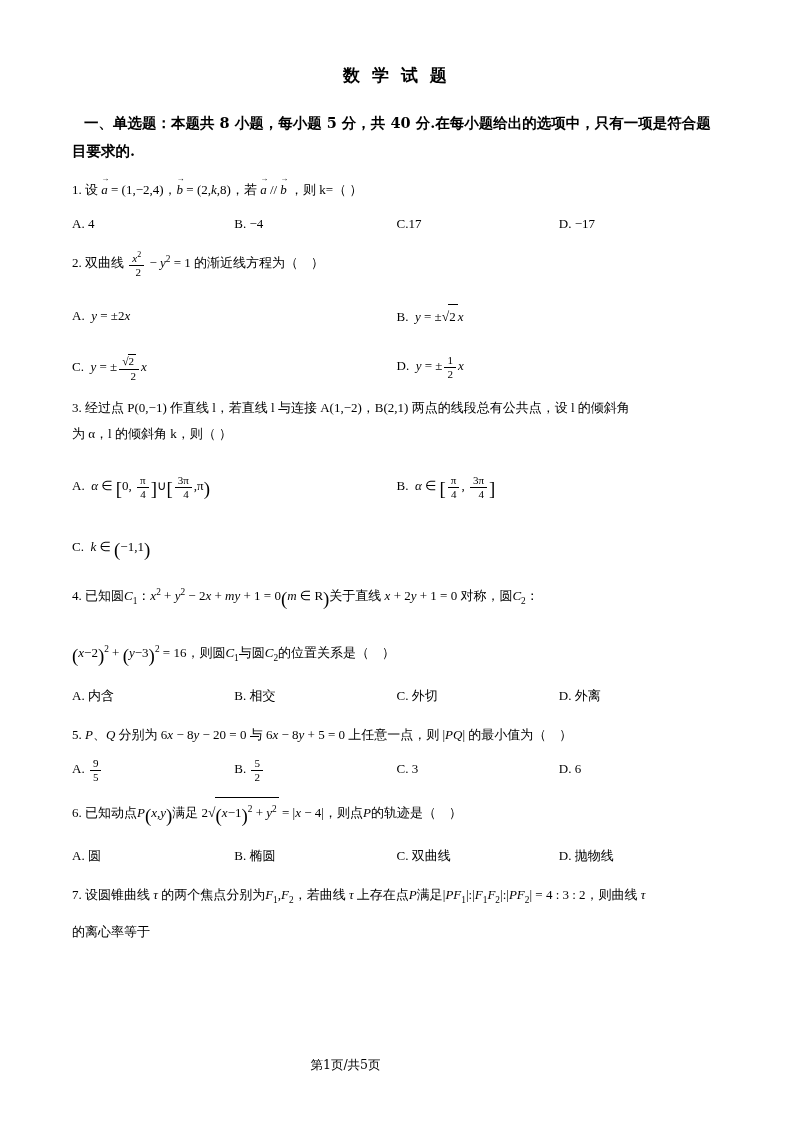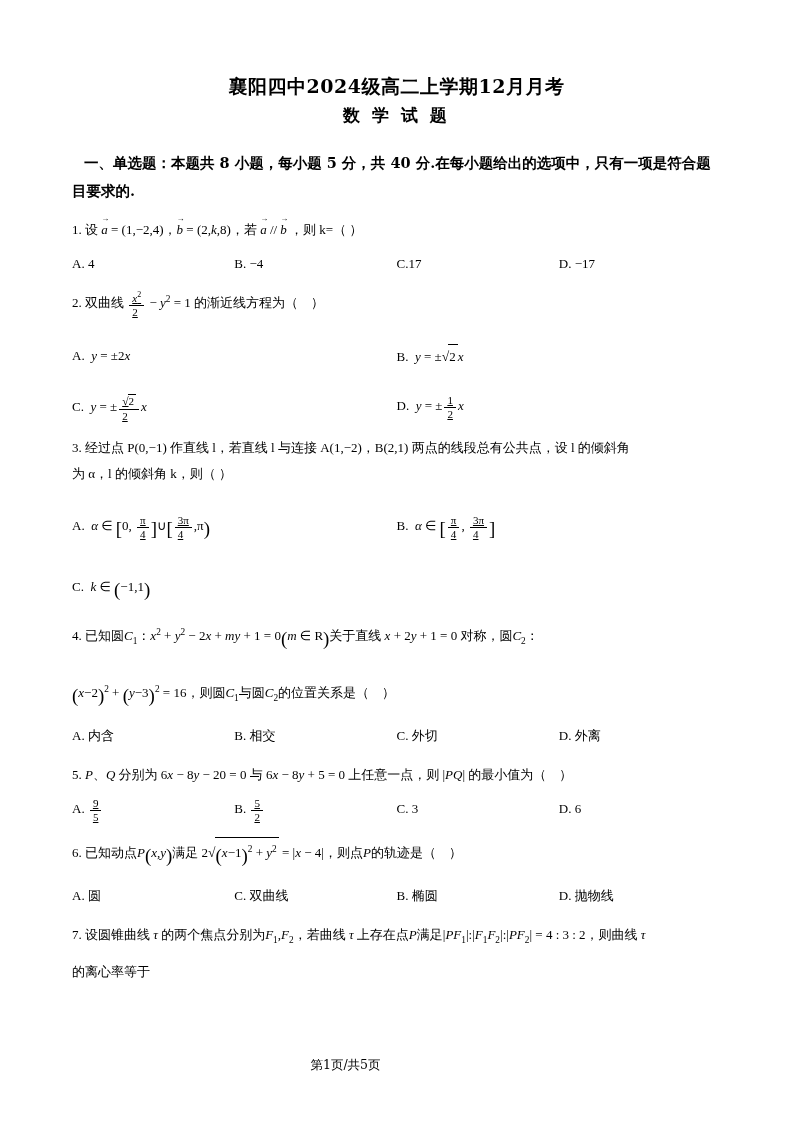--- a/index.html
+++ b/index.html
@@ -62,25 +62,24 @@
   }
   .opts.two > div { width: 50%; margin-top: 15px; }
   .opts.four > div { width: 25%; }
   .indent { padding-left: 18px; }
   
   .mi { font-family: "Liberation Serif", serif; font-style: italic; }
   .mn { font-family: "Liberation Serif", serif; }
   .frac {
     display: inline-block;
     vertical-align: middle;
-    text-align: left;
+    text-align: right;
     font-size: 0.85em;
     line-height: 1.15;
     margin: 0 2px;
-    text-decoration: underline;
   }
   .frac .num { display: block; padding: 0 3px; }
   .frac .den { display: block; border-top: 1px solid #000; padding: 0 3px; }
   .vec {
     position: relative;
     display: inline-block;
     font-style: italic;
   }
   .vec::after {
     content: "→";
@@ -111,21 +110,20 @@
     text-align: center;
     font-size: 12.5px;
     font-family: "DejaVu Serif", serif;
   }
 </style>
 </head>
 <body>
 
 <div class="page">
 
-  <div class="title">襄阳四中2024级高二上学期12月月考</div>
   <div class="subtitle">数 学 试 题</div>
 
   <div class="section-head">一、单选题：本题共 8 小题，每小题 5 分，共 40 分.在每小题给出的选项中，只有一项是符合题目要求的.</div>
 
   <div class="q">
     <span>1.</span>
     <span>设</span>
     <span class="math">
       <span class="vec">a</span> = (1,−2,4)<span class="mn">，</span><span class="vec">b</span> = (2,<span class="mi">k</span>,8)<span class="mn">，若</span> <span class="vec">a</span> // <span class="vec">b</span>
     </span>
@@ -188,22 +186,22 @@
     <div><span>C.</span>&nbsp;3</div>
     <div><span>D.</span>&nbsp;6</div>
   </div>
 
   <div class="q">
     <span>6.</span>
     <span>已知动点<span class="mi">P</span><span class="paren-big">(</span><span class="mi">x</span>,<span class="mi">y</span><span class="paren-big">)</span>满足 2<span class="radic">√</span><span class="sqrt"><span class="paren-big">(</span><span class="mi">x</span>−1<span class="paren-big">)</span><span class="sup">2</span> + <span class="mi">y</span><span class="sup">2</span></span> = <span class="abs">|</span><span class="mi">x</span> − 4<span class="abs">|</span>，则点<span class="mi">P</span>的轨迹是（&nbsp;&nbsp;&nbsp;&nbsp;）</span>
   </div>
   <div class="opts four">
     <div><span>A.</span> <span>圆</span></div>
+    <div><span>B.</span> <span>椭圆</span></div>
     <div><span>C.</span> <span>双曲线</span></div>
-    <div><span>B.</span> <span>椭圆</span></div>
     <div><span>D.</span> <span>抛物线</span></div>
   </div>
 
   <div class="q">
     <span>7.</span>
     <span>设圆锥曲线 <span class="mi">τ</span> 的两个焦点分别为<span class="mi">F</span><span class="sub">1</span>,<span class="mi">F</span><span class="sub">2</span>，若曲线 <span class="mi">τ</span> 上存在点<span class="mi">P</span>满足<span class="abs">|</span><span class="mi">PF</span><span class="sub">1</span><span class="abs">|</span>:<span class="abs">|</span><span class="mi">F</span><span class="sub">1</span><span class="mi">F</span><span class="sub">2</span><span class="abs">|</span>:<span class="abs">|</span><span class="mi">PF</span><span class="sub">2</span><span class="abs">|</span> = 4 : 3 : 2，则曲线 <span class="mi">τ</span></span>
     <div style="margin-top:10px">的离心率等于</div>
   </div>
 
   <div class="footer">第1页/共5页</div>

